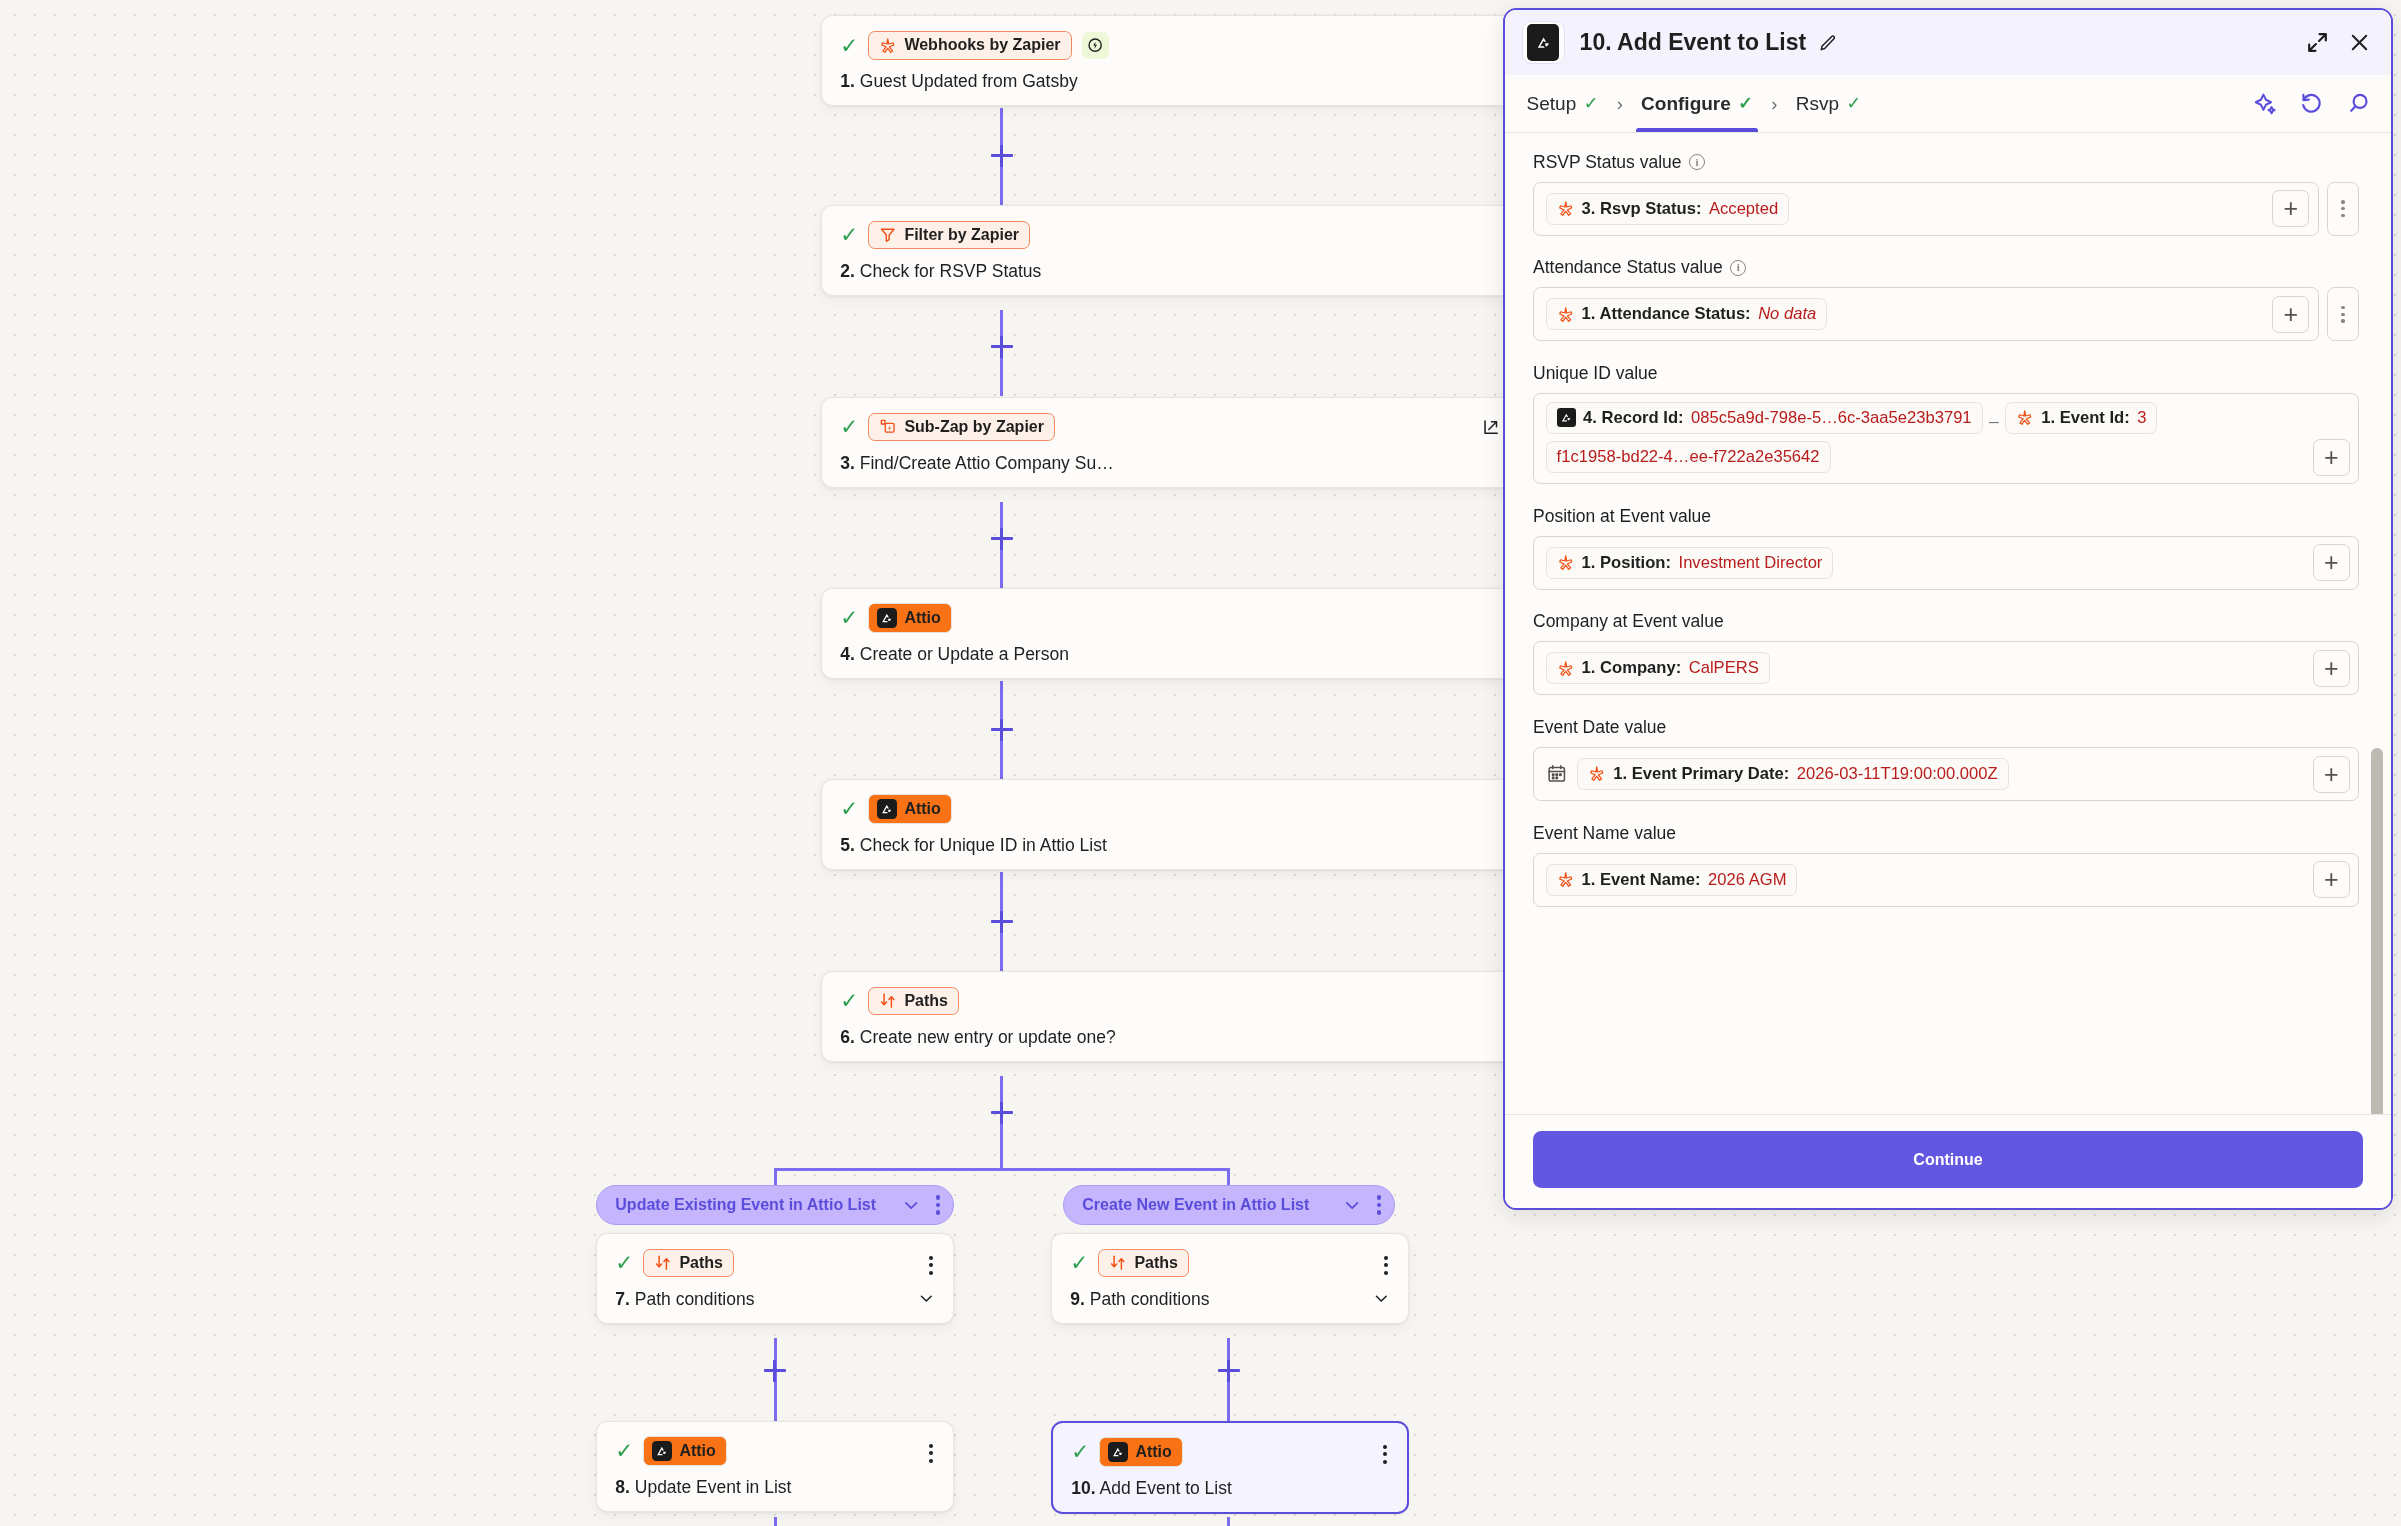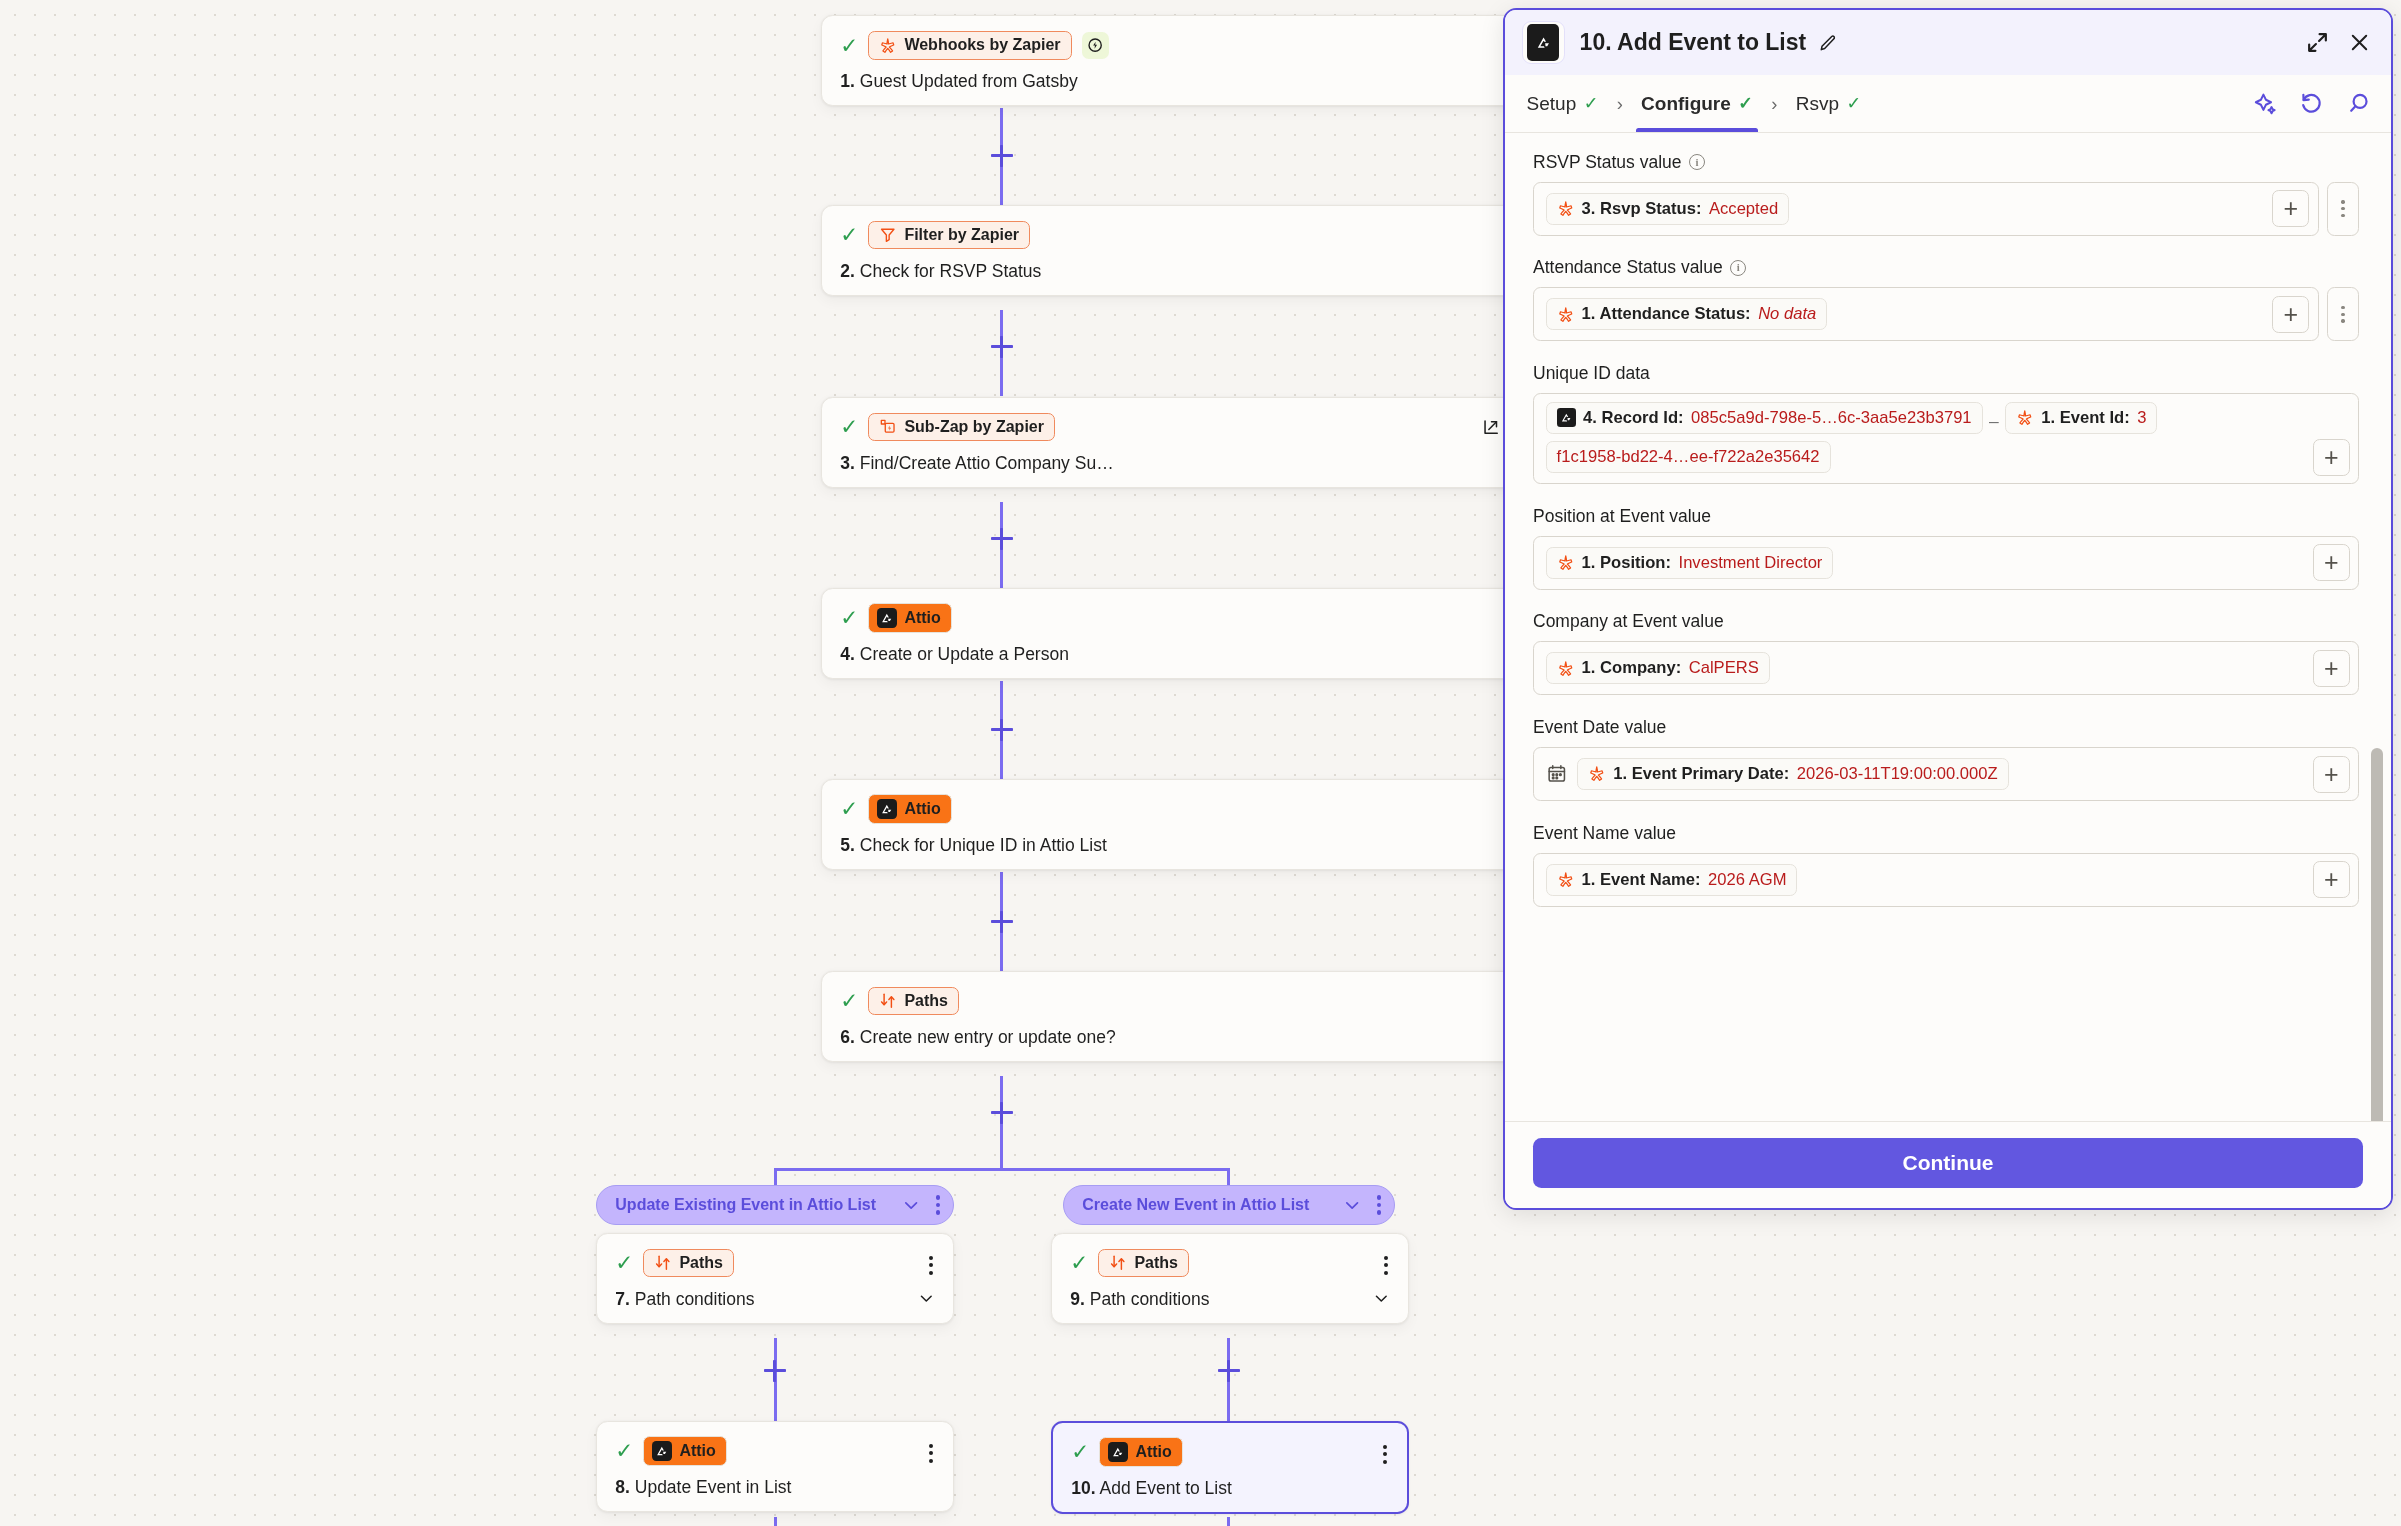--- a/index.html
+++ b/index.html
@@ -207,24 +207,24 @@
   .joiner { color: #6b6b6b; font-size: 16.6px; padding: 0 1.7px; align-self: flex-end; padding-bottom: 8.3px; }
   .cal-ico { margin-right: 5px; display:flex; align-items:center; }
 
   .panel-footer {
     flex: 0 0 auto;
     border-top: 0.8px solid #e8e5df;
     padding: 16.6px 28px 20px 28px;
     background: #fdfcfa;
   }
   .continue-btn {
-    width: 100%; height: 50px;
+    width: 100%; height: 57px;
     background: #6257e0; color: #fff;
     border: none; border-radius: 8.3px;
-    font-size: 21px; font-weight: 700;
+    font-size: 16px; font-weight: 700;
     font-family: "Liberation Sans", sans-serif;
     cursor: pointer;
   }
   .vscroll {
     position: absolute; right: 8.3px; top: 615px;
     width: 11.6px; height: 482px;
     background: #bdbab4; border-radius: 6.7px; cursor: pointer;
   }
 </style>
 </head>
@@ -627,21 +627,21 @@
             </div>
             <div class="dots-sq">
               <i></i>
               <i></i>
               <i></i>
             </div>
           </div>
         </div>
         <div class="field">
           <div class="field-label">
-            <span>Unique ID data</span>
+            <span>Unique ID value</span>
           </div>
           <div class="field-row">
             <div class="input-box">
               <span class="token">
                 <span class="attio-sq" style="width:19px;height:19px;border-radius:3.3px">
                   <svg width="14" height="14" viewBox="0 0 24 24">
                     <path d="M5 18 L12.5 4.5 L15.8 10.3 L13.4 10.3 L12.5 8.7 L8.3 16 L13 16 L14 18 Z" fill="#fff"></path>
                     <path d="M14.6 12.2 L19.6 12.2 L17.4 16 L15.1 16 Z" fill="#fff"></path>
                   </svg>
                 </span>

